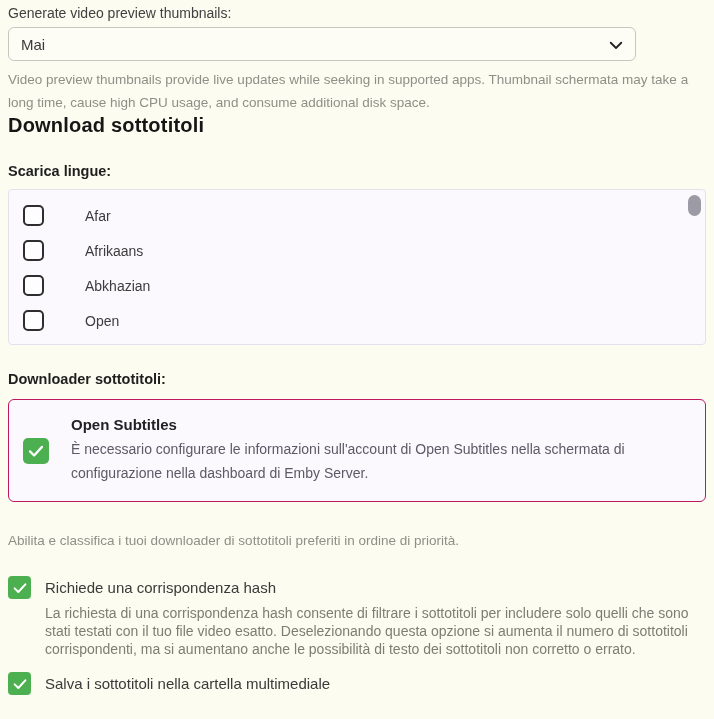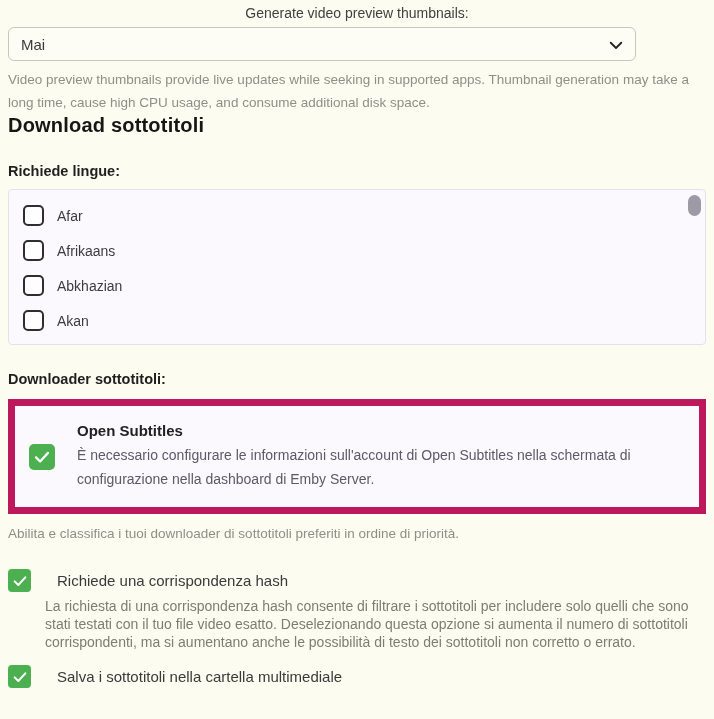--- a/index.html
+++ b/index.html
@@ -9,21 +9,20 @@
     font-family: "Liberation Sans", sans-serif;
     color: #333;
   }
   .container { padding: 5px 8px 0 8px; }
 
   
   .field-label {
     font-size: 14px;
     color: #414141;
     margin-bottom: 6px;
-    text-align: center;
   }
   .select-box {
     position: relative;
     width: 628px;
     height: 34px;
     background: #fdfdf6;
     border: 1px solid #c7c7c0;
     border-radius: 6px;
     display: flex;
     align-items: center;
@@ -68,20 +67,21 @@
     border: 1px solid #e5e1ec;
     border-radius: 4px;
     padding: 8px 0 0 14px;
     overflow: hidden;
   }
   .lang-row {
     display: flex;
     align-items: center;
     height: 35px;
     cursor: pointer;
+    gap: 28px;
   }
   .checkbox {
     width: 21px; height: 21px;
     border: 2px solid #2e2e2e;
     border-radius: 5px;
     background: #fefdff;
     flex: none;
   }
   .lang-row .label {
     margin-left: 13px;
@@ -94,22 +94,22 @@
     width: 13px; height: 21px;
     border-radius: 7px;
     background: #9c9aa4;
   }
 
   
   .downloader-card {
     margin-top: 12px;
     width: 698px;
     background: #fcf9fe;
-    border: 7px solid #be185d;
-    border-radius: 0;
+    border: 1px solid #be185d;
+    border-radius: 6px;
     padding: 16px 14px;
     display: flex;
     align-items: center;
   }
   .check-green {
     width: 26px; height: 26px;
     border-radius: 5px;
     background: #4caf50;
     flex: none;
     display: flex;
@@ -131,21 +131,20 @@
     line-height: 24px;
     max-width: 630px;
   }
 
   
   .option { margin-top: 24px; }
   .option-head {
     display: flex;
     align-items: center;
     cursor: pointer;
-    gap: 12px;
   }
   .check-green.small { width: 23px; height: 23px; border-radius: 4px; }
   .check-green.small svg { width: 16px; height: 16px; }
   .option-label {
     margin-left: 14px;
     font-size: 15px;
     color: #3a3a3a;
   }
   .option-desc {
     margin-top: 5px;
@@ -166,61 +165,61 @@
 
   <div class="select-box">
     <span class="select-value">Mai</span>
     <span class="select-chevron">
       <svg viewBox="0 0 24 24" fill="none" stroke="#222" stroke-width="2.4" stroke-linecap="round" stroke-linejoin="round">
           <path d="M5 9l7 7 7-7"></path>
         </svg>
     </span>
   </div>
 
-  <div class="helper-text">Video preview thumbnails provide live updates while seeking in supported apps. Thumbnail generation may take a long time, cause high CPU usage, and consume additional disk space.</div>
+  <div class="helper-text">Video preview thumbnails provide live updates while seeking in supported apps. Thumbnail schermata may take a long time, cause high CPU usage, and consume additional disk space.</div>
 
   <h2 class="section-title">Download sottotitoli</h2>
 
-  <div class="bold-label">Richiede lingue:</div>
+  <div class="bold-label">Scarica lingue:</div>
 
   <div class="listbox">
     <div class="lang-row">
       <span class="checkbox"></span>
       <span class="label">Afar</span>
     </div>
     <div class="lang-row">
       <span class="checkbox"></span>
       <span class="label">Afrikaans</span>
     </div>
     <div class="lang-row">
       <span class="checkbox"></span>
       <span class="label">Abkhazian</span>
     </div>
     <div class="lang-row">
       <span class="checkbox"></span>
-      <span class="label">Akan</span>
+      <span class="label">Open</span>
     </div>
     <span class="scroll-thumb"></span>
   </div>
 
   <div class="bold-label">Downloader sottotitoli:</div>
 
   <div class="downloader-card">
     <span class="check-green">
       <svg viewBox="0 0 24 24" fill="none" stroke="#ffffff" stroke-width="3" stroke-linecap="round" stroke-linejoin="round">
           <path d="M4 12.5l5.5 5.5L20 6.5"></path>
         </svg>
     </span>
     <div class="downloader-body">
       <div class="downloader-name">Open Subtitles</div>
       <div class="downloader-desc">È necessario configurare le informazioni sull'account di Open Subtitles nella schermata di configurazione nella dashboard di Emby Server.</div>
     </div>
   </div>
 
-  <div class="helper-text" style="margin-top:8px;">Abilita e classifica i tuoi downloader di sottotitoli preferiti in ordine di priorità.</div>
+  <div class="helper-text" style="margin-top:27px;">Abilita e classifica i tuoi downloader di sottotitoli preferiti in ordine di priorità.</div>
 
   <div class="option">
     <div class="option-head">
       <span class="check-green small">
         <svg viewBox="0 0 24 24" fill="none" stroke="#ffffff" stroke-width="3" stroke-linecap="round" stroke-linejoin="round">
             <path d="M4 12.5l5.5 5.5L20 6.5"></path>
           </svg>
       </span>
       <span class="option-label">Richiede una corrispondenza hash</span>
     </div>

